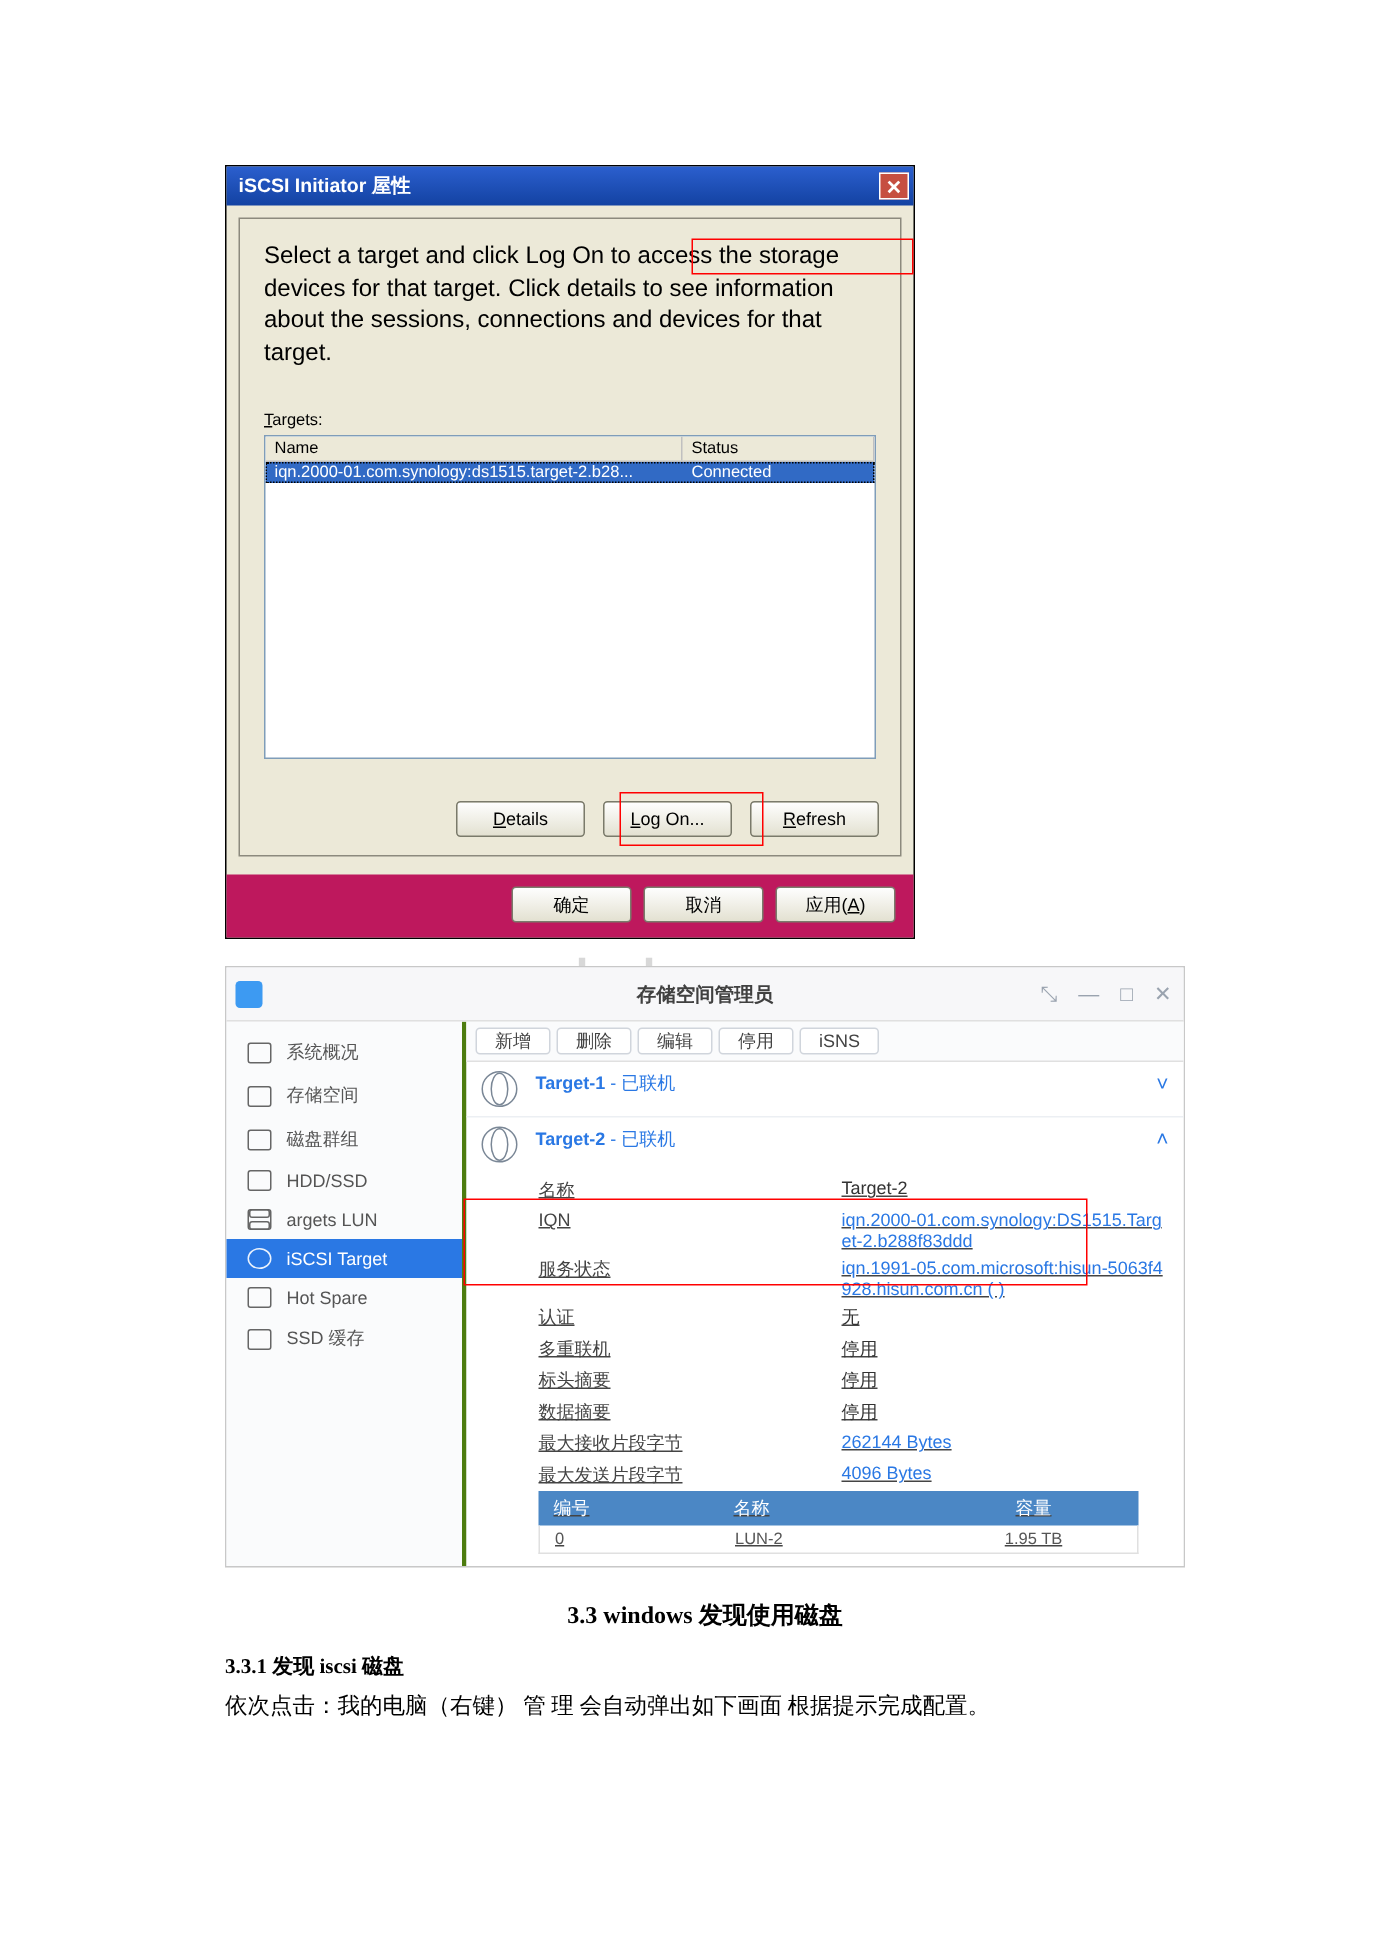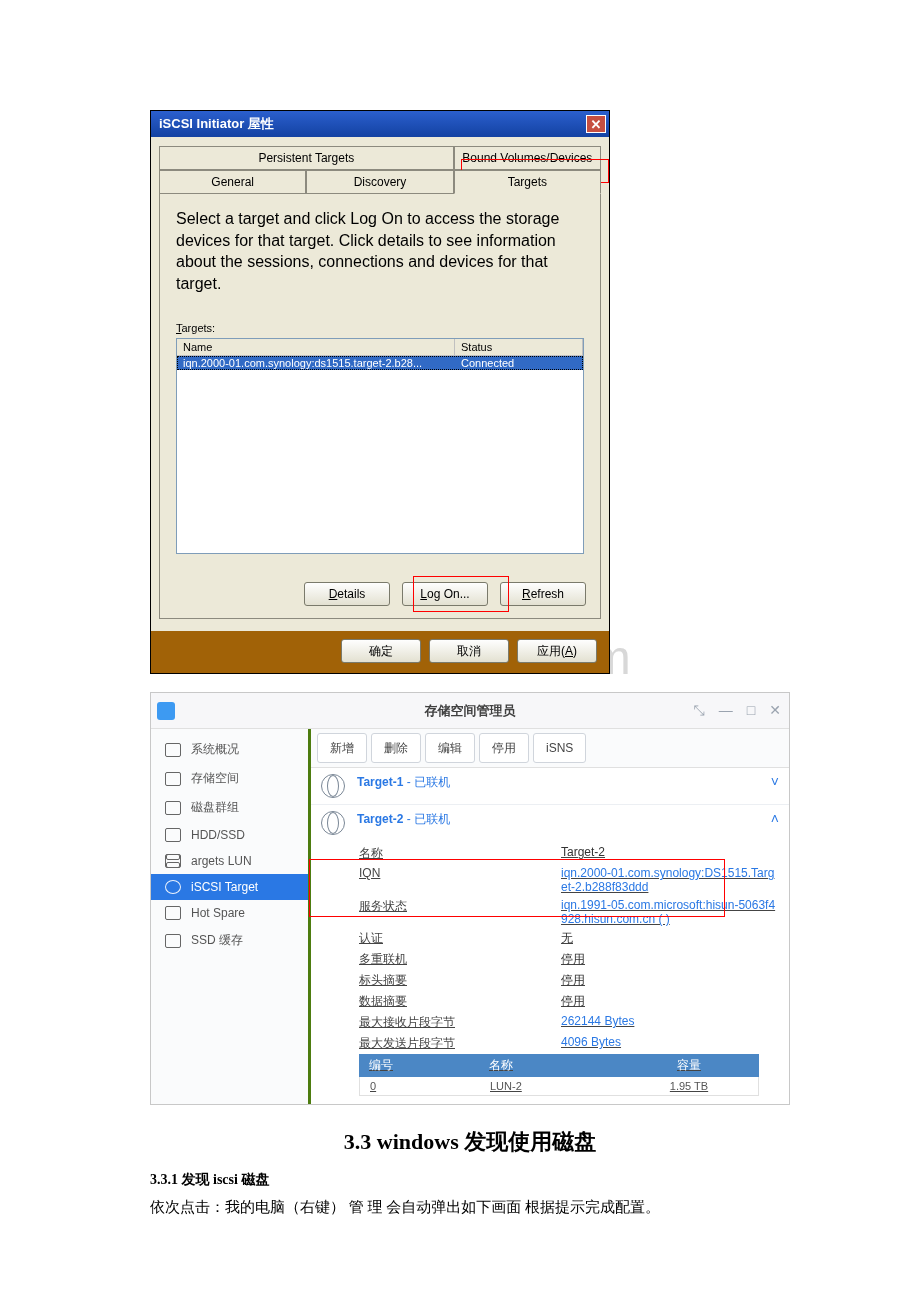--- a/index.html
+++ b/index.html
@@ -136,21 +136,21 @@
     justify-content: center;
     padding: 0 8px;
   }
   .winbtn .ul { text-decoration: underline; }
   .red-frame-logon {
     position: absolute;
     border: 1px solid red;
     pointer-events: none;
   }
   .bottombar {
-    background: #a16207;
+    background: #be185d;
     padding: 8px 12px 10px 0;
     display: flex;
     justify-content: flex-end;
     gap: 8px;
     font-family: "SimSun", Tahoma, sans-serif;
   }
   .bottombar .winbtn { min-width: 80px; }
 
   
   .watermark {
@@ -224,21 +224,21 @@
     padding: 4px 6px;
     background:#fafbfc;
   }
   .tbtn {
     border:1px solid #d0d5dc;
     background:#fff;
     padding: 2px 12px;
     color:#444;
     font-size:12px;
     border-radius:3px;
-    height:30px;
+    height:18px;
     display:inline-flex; align-items:center;
   }
   .dsm-targets { }
   .target-row {
     display:flex; align-items:flex-start;
     border-top:1px solid #eceff3;
     padding: 6px 10px;
     gap: 12px;
   }
   .target-row:first-child { border-top:none; }
@@ -277,21 +277,21 @@
   }
   .lt-head .c, .lt-row .c { padding:3px 10px; }
   .lt-head .c1, .lt-row .c1 { width:120px; }
   .lt-head .c2, .lt-row .c2 { width:140px; }
   .lt-head .c3, .lt-row .c3 { flex:1; text-align:center; }
   .lt-row { display:flex; border:1px solid #e0e0e0; border-top:none; color:#555; font-size:11px; }
 
   
   .doc-text { width: 640px; margin-top: 22px; font-family: "SimSun", "Songti SC", serif; }
   .doc-h2 {
-    font-size: 22px; font-weight: bold; text-align: center;
+    font-size: 16px; font-weight: bold; text-align: center;
     margin: 8px 0 14px 0;
   }
   .doc-h3 {
     font-size: 14px; font-weight: bold; margin: 8px 0 6px 0;
   }
   .doc-p { font-size: 15px; line-height: 1.7; }
 
   
   .rel { position:relative; }
 </style>
@@ -301,27 +301,20 @@
 <div class="page">
 
   <div class="watermark">www.bdocx.com</div>
 
   <div class="winbox rel">
     <div class="titlebar">
       <span class="title-text">iSCSI Initiator 屋性</span>
       <div class="close-btn">✕</div>
     </div>
     <div class="winbox-inner">
-      <div class="tab-strip rel">
-        <div class="tab" style="grid-column:1/3">Persistent Targets</div>
-        <div class="tab" style="grid-column:3/4">Bound Volumes/Devices</div>
-        <div class="tab">General</div>
-        <div class="tab">Discovery</div>
-        <div class="tab active">Targets</div>
-      </div>
       <div class="tab-page rel">
         <div class="intro">Select a target and click Log On to access the storage devices for that target. Click details to see information about the sessions, connections and devices for that target.</div>
         <div class="label-targets">
           <span class="ul">T</span><span>argets:</span>
         </div>
         <div class="listview">
           <div class="lv-head">
             <div class="col name">Name</div>
             <div class="col status">Status</div>
           </div>

